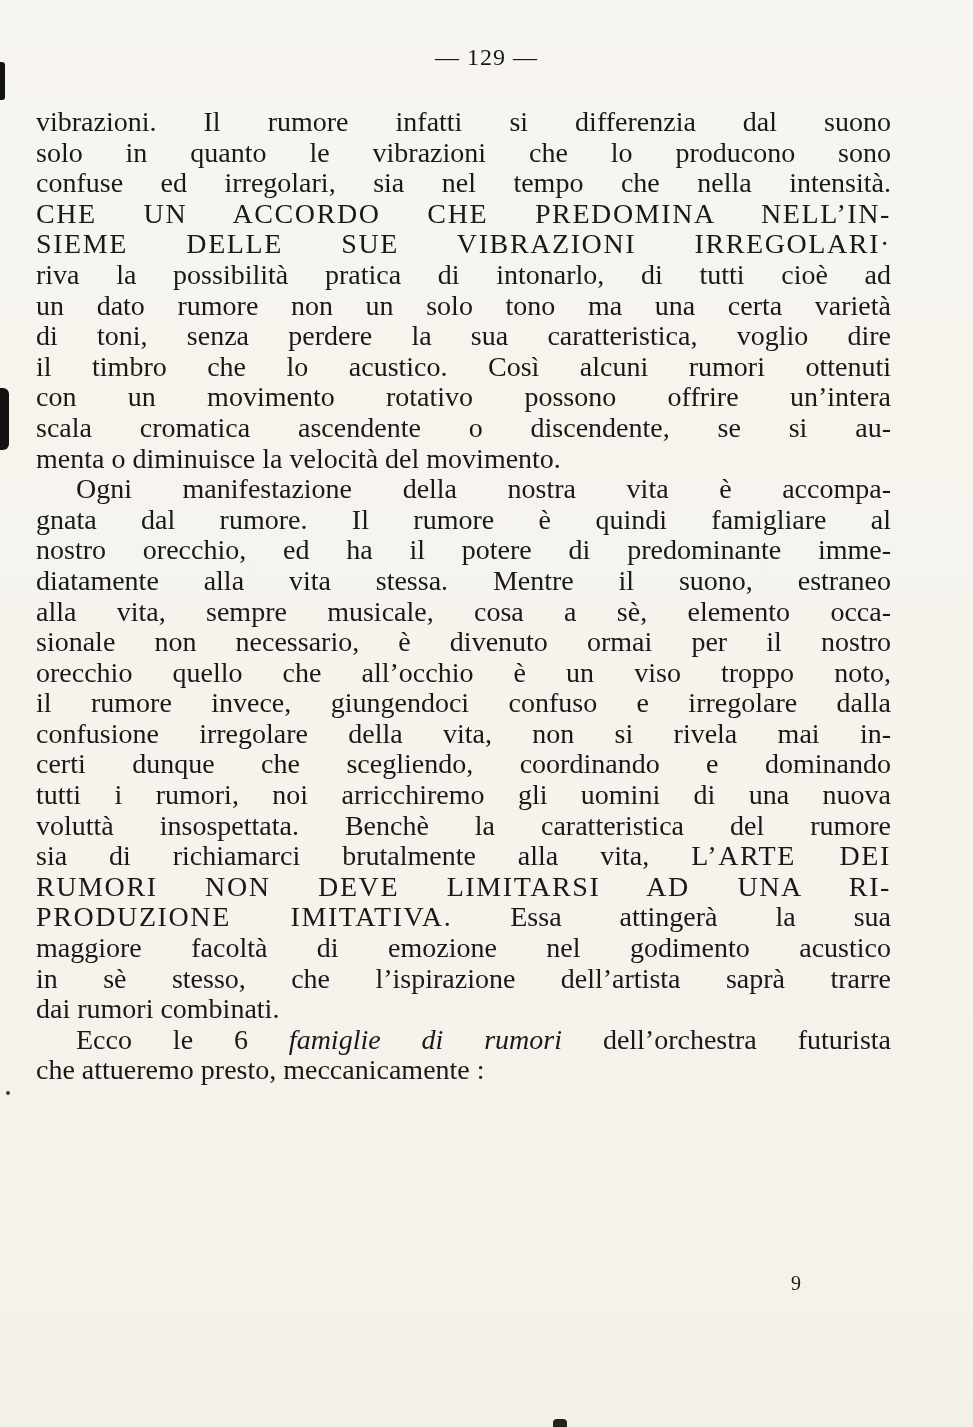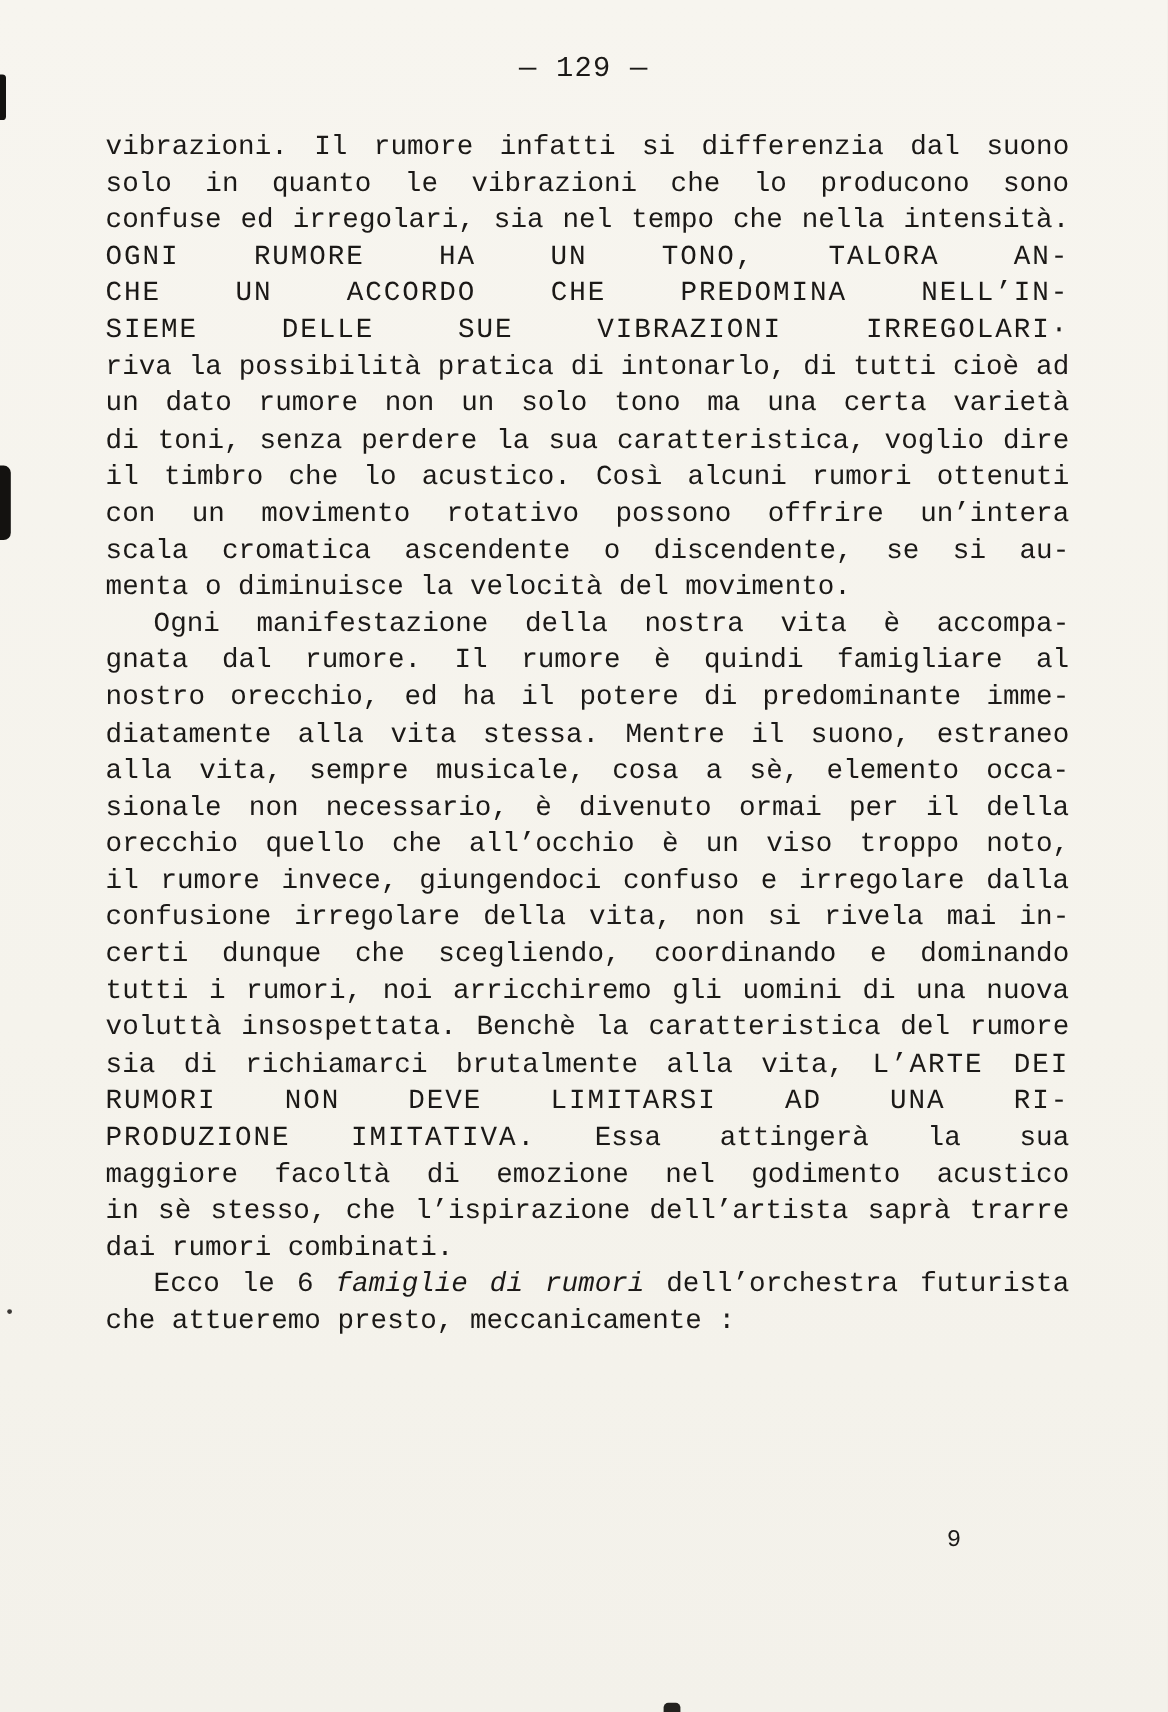--- a/index.html
+++ b/index.html
@@ -8,32 +8,32 @@
     background: #e9e7e2;
   }
   .page {
     position: relative;
     width: 973px;
     height: 1427px;
     margin: 0 auto;
     background: #f6f4ee;
     background-image: linear-gradient(180deg, #f7f5ef 0%, #f5f3ec 60%, #f3f1ea 100%);
     color: #1b1917;
-    font-family: Liberation Mono, monospace;
+    font-family: Liberation Serif, serif;
     overflow: hidden;
   }
   .header {
     padding-top: 44px;
     text-align: center;
     font-size: 24px;
     letter-spacing: 1px;
   }
   .body-text {
-    margin: 36px 82px 0 88px;
-    font-size: 23px;
+    margin: 36px 82px 0 36px;
+    font-size: 28px;
     line-height: 30.6px;
   }
   .line {
     text-align: justify;
     text-align-last: justify;
     white-space: normal;
   }
   .line.para-end {
     text-align-last: left;
   }
@@ -82,36 +82,35 @@
   <div class="artifact left-blob"></div>
   <div class="artifact left-dot"></div>
   <div class="artifact bottom-mark"></div>
 
   <div class="header">— 129 —</div>
 
   <div class="body-text">
       <div class="line"><span>vibrazioni. Il rumore infatti si differenzia dal suono</span></div>
       <div class="line"><span>solo in quanto le vibrazioni che lo producono sono</span></div>
       <div class="line"><span>confuse ed irregolari, sia nel tempo che nella intensità.</span></div>
-      <div class="line"><span class="caps">OGNI RUMORE HA UN TONO, TALORA AN-</span></div>
       <div class="line"><span class="caps">CHE UN ACCORDO CHE PREDOMINA NELL’IN-</span></div>
       <div class="line"><span class="caps">SIEME DELLE SUE VIBRAZIONI IRREGOLARI·</span></div>
       <div class="line"><span>riva la possibilità pratica di intonarlo, di tutti cioè ad</span></div>
       <div class="line"><span>un dato rumore non un solo tono ma una certa varietà</span></div>
       <div class="line"><span>di toni, senza perdere la sua caratteristica, voglio dire</span></div>
       <div class="line"><span>il timbro che lo acustico. Così alcuni rumori ottenuti</span></div>
       <div class="line"><span>con un movimento rotativo possono offrire un’intera</span></div>
       <div class="line"><span>scala cromatica ascendente o discendente, se si au-</span></div>
       <div class="line para-end"><span>menta o diminuisce la velocità del movimento.</span></div>
       <div class="line indent"><span>Ogni manifestazione della nostra vita è accompa-</span></div>
       <div class="line"><span>gnata dal rumore. Il rumore è quindi famigliare al</span></div>
       <div class="line"><span>nostro orecchio, ed ha il potere di predominante imme-</span></div>
       <div class="line"><span>diatamente alla vita stessa. Mentre il suono, estraneo</span></div>
       <div class="line"><span>alla vita, sempre musicale, cosa a sè, elemento occa-</span></div>
-      <div class="line"><span>sionale non necessario, è divenuto ormai per il della</span></div>
+      <div class="line"><span>sionale non necessario, è divenuto ormai per il nostro</span></div>
       <div class="line"><span>orecchio quello che all’occhio è un viso troppo noto,</span></div>
       <div class="line"><span>il rumore invece, giungendoci confuso e irregolare dalla</span></div>
       <div class="line"><span>confusione irregolare della vita, non si rivela mai in-</span></div>
       <div class="line"><span>certi dunque che scegliendo, coordinando e dominando</span></div>
       <div class="line"><span>tutti i rumori, noi arricchiremo gli uomini di una nuova</span></div>
       <div class="line"><span>voluttà insospettata. Benchè la caratteristica del rumore</span></div>
       <div class="line"><span>sia di richiamarci brutalmente alla vita, </span><span class="caps">L’ARTE DEI</span></div>
       <div class="line"><span class="caps">RUMORI NON DEVE LIMITARSI AD UNA RI-</span></div>
       <div class="line"><span class="caps">PRODUZIONE IMITATIVA.</span><span> Essa attingerà la sua</span></div>
       <div class="line"><span>maggiore facoltà di emozione nel godimento acustico</span></div>

